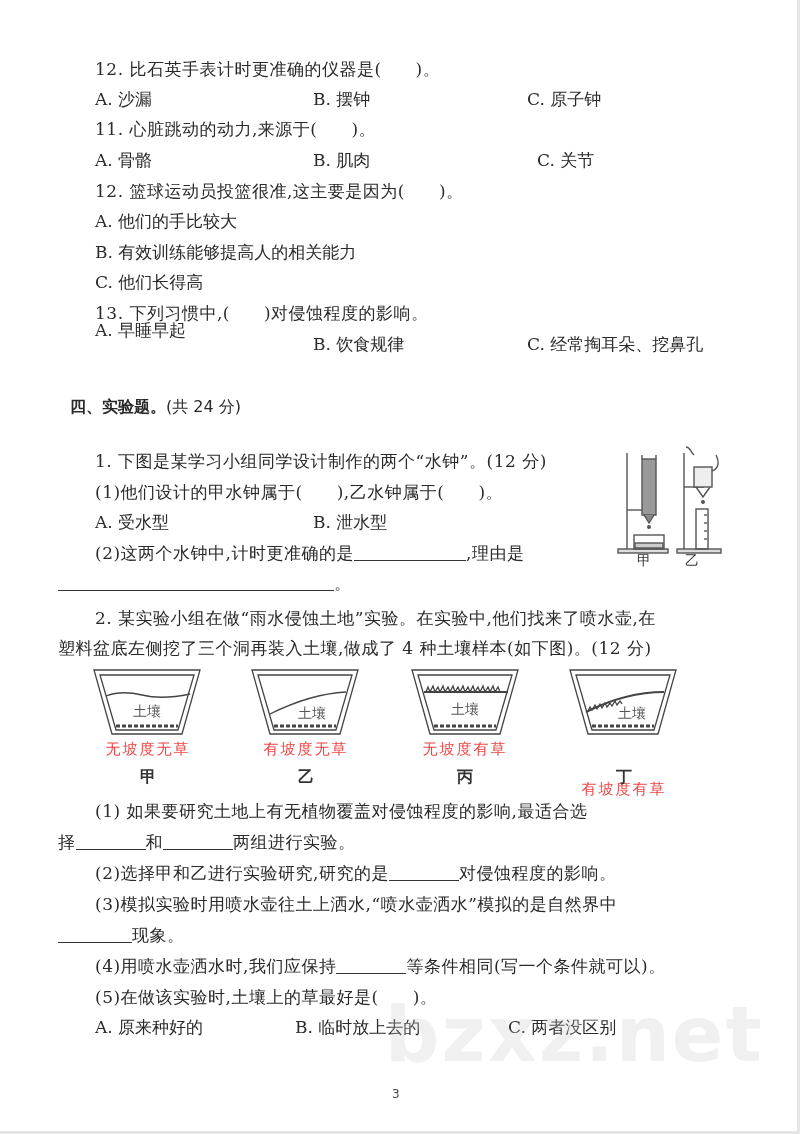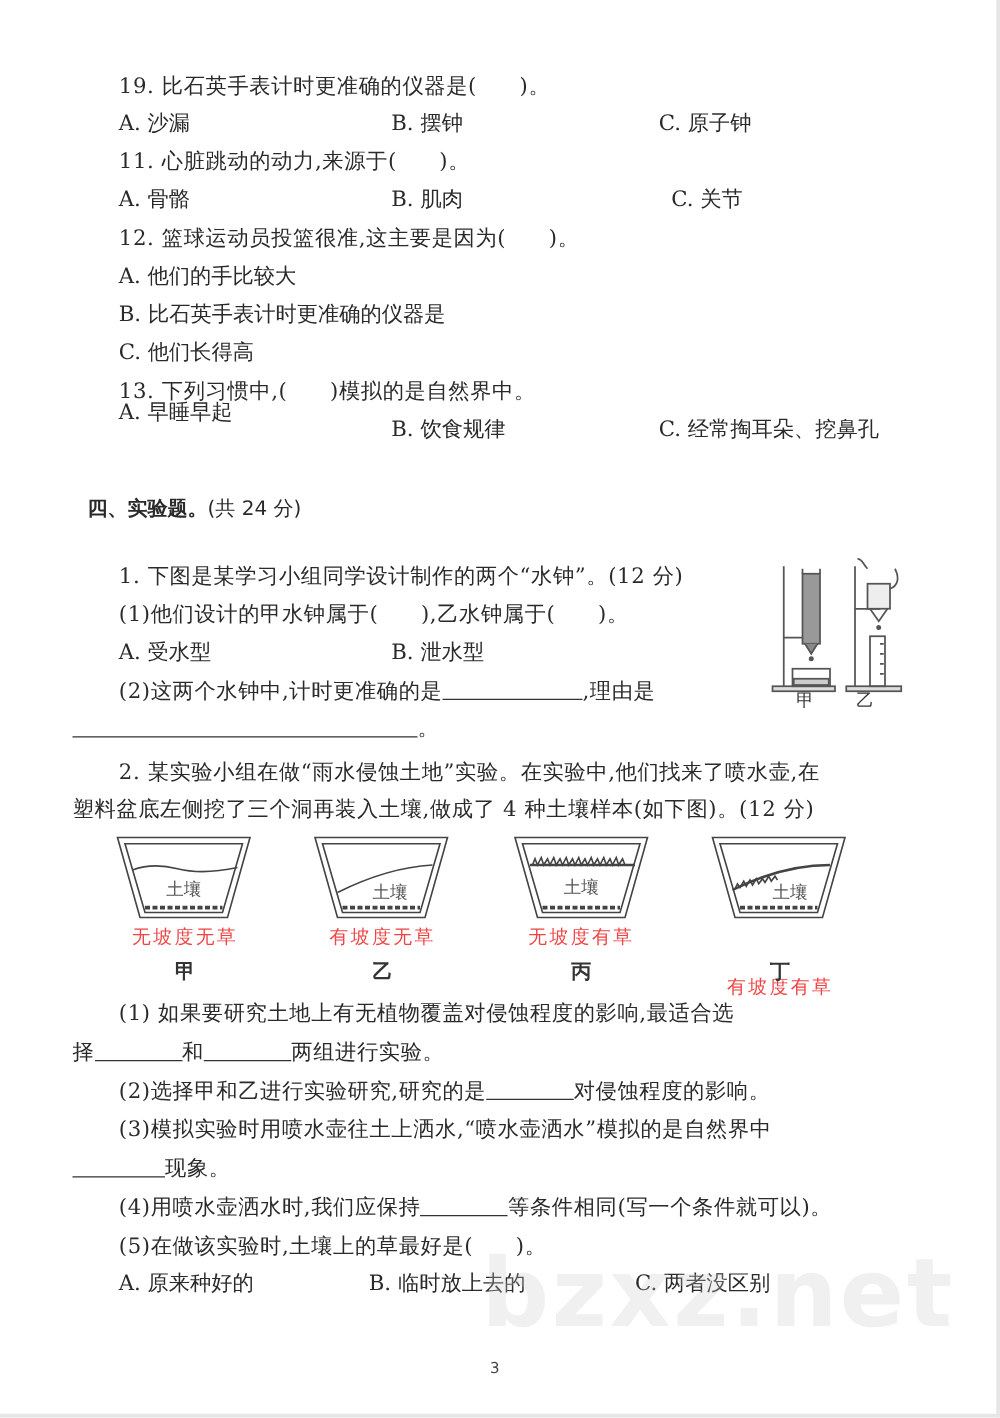--- a/index.html
+++ b/index.html
@@ -25,42 +25,42 @@
   }
   .page-number { position: absolute; left: 392px; top: 1087px; font-size: 12px; color: #444; font-family: "DejaVu Sans", sans-serif; }
 </style>
 </head>
 <body>
 
 <div class="page-edge-right"></div>
 <div class="page-edge-bottom"></div>
 
 <div class="line" style="left:95px; top:58px;">
-  <span>19. 比石英手表计时更准确的仪器是(</span><span class="paren"></span><span>)。</span>
+  <span>12. 比石英手表计时更准确的仪器是(</span><span class="paren"></span><span>)。</span>
 </div>
 <div class="opt" style="left:95px; top:88px;">A. 沙漏</div>
 <div class="opt" style="left:313px; top:88px;">B. 摆钟</div>
 <div class="opt" style="left:527px; top:88px;">C. 原子钟</div>
 
 <div class="line" style="left:95px; top:118px;">
   <span>11. 心脏跳动的动力,来源于(</span><span class="paren"></span><span>)。</span>
 </div>
 <div class="opt" style="left:95px; top:149px;">A. 骨骼</div>
 <div class="opt" style="left:313px; top:149px;">B. 肌肉</div>
 <div class="opt" style="left:527px; top:149px;margin-left:10px;">C. 关节</div>
 
 <div class="line" style="left:95px; top:180px;">
   <span>12. 篮球运动员投篮很准,这主要是因为(</span><span class="paren"></span><span>)。</span>
 </div>
 <div class="opt" style="left:95px; top:210px;">A. 他们的手比较大</div>
-<div class="opt" style="left:95px; top:241px;">B. 比石英手表计时更准确的仪器是</div>
+<div class="opt" style="left:95px; top:241px;">B. 有效训练能够提高人的相关能力</div>
 <div class="opt" style="left:95px; top:271px;">C. 他们长得高</div>
 
 <div class="line" style="left:95px; top:302px;">
-  <span>13. 下列习惯中,(</span><span class="paren"></span><span>)模拟的是自然界中。</span>
+  <span>13. 下列习惯中,(</span><span class="paren"></span><span>)对侵蚀程度的影响。</span>
 </div>
 <div class="opt" style="left:95px; top:319px;">A. 早睡早起</div>
 <div class="opt" style="left:313px; top:333px;">B. 饮食规律</div>
 <div class="opt" style="left:527px; top:333px;">C. 经常掏耳朵、挖鼻孔</div>
 
 <div class="section" style="left:70px; top:397px;">
   <span>四、实验题。</span><span class="pts">(共 24 分)</span>
 </div>
 
 <div class="line" style="left:95px; top:450px;">1. 下图是某学习小组同学设计制作的两个“水钟”。(12 分)</div>

